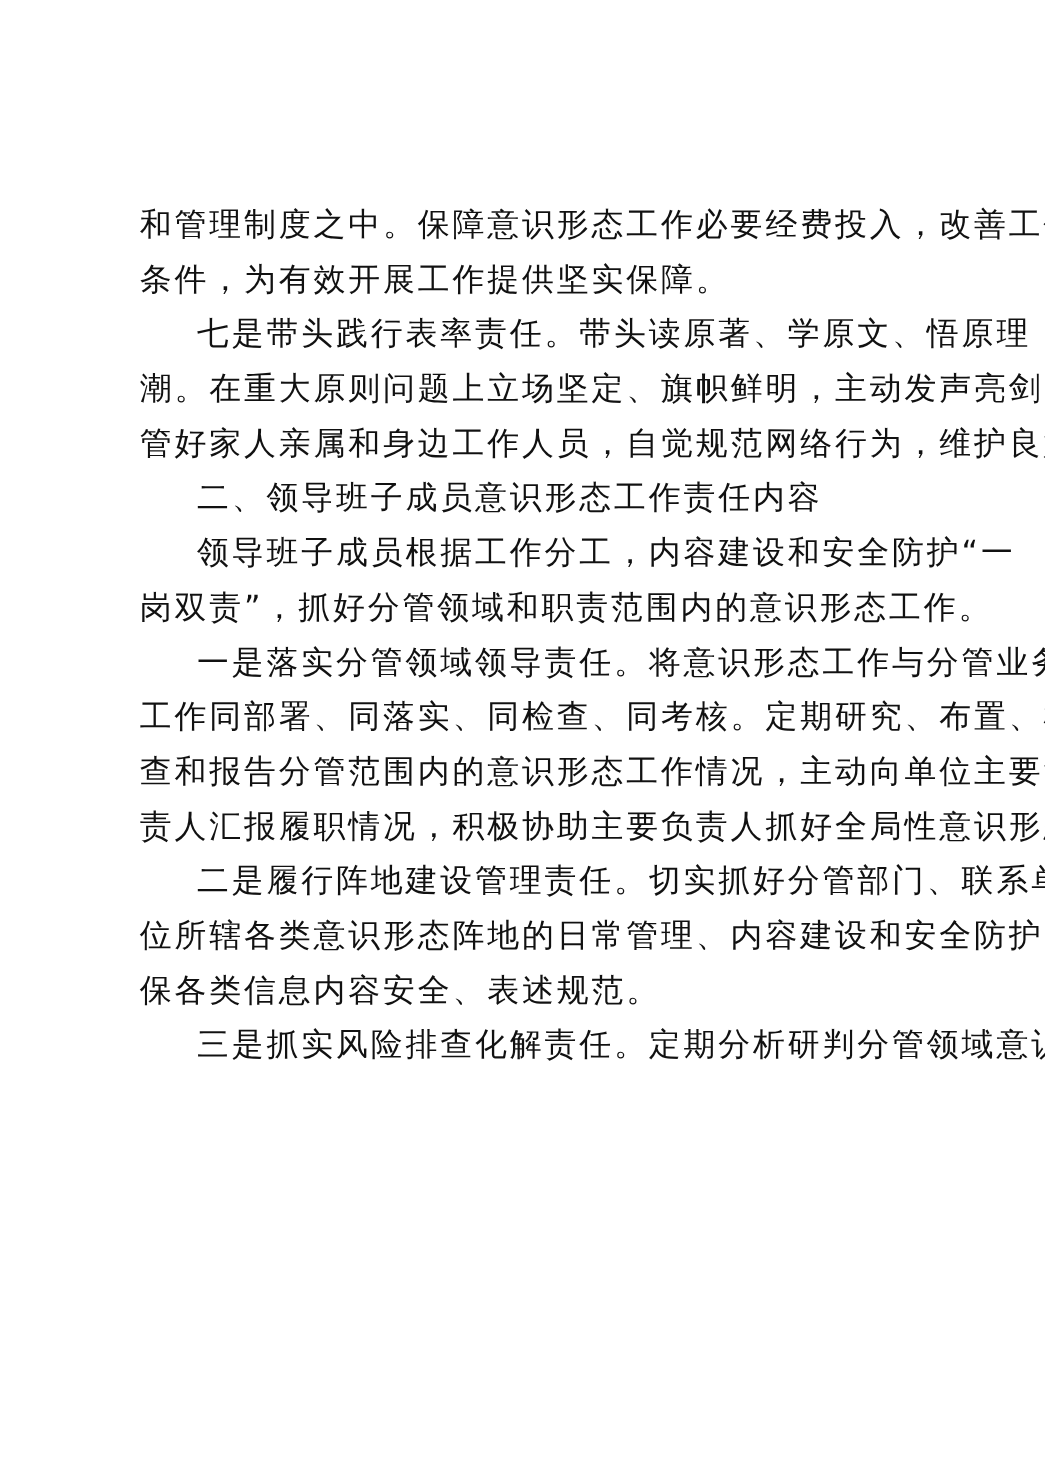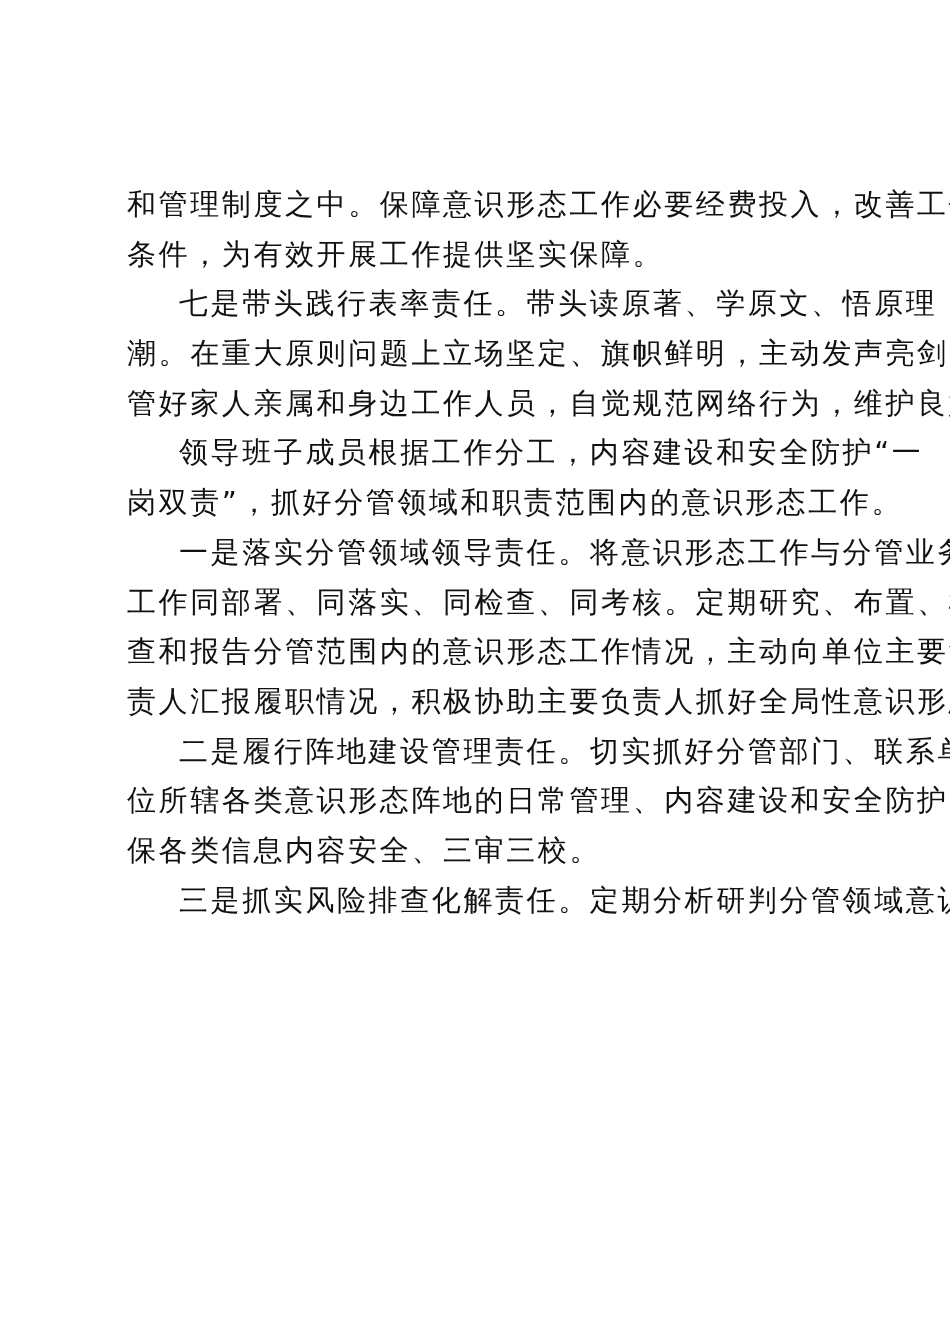--- a/index.html
+++ b/index.html
@@ -20,23 +20,24 @@
 </style>
 </head>
 <body>
 
 <div class="page">
   <div class="line">和管理制度之中。保障意识形态工作必要经费投入，改善工作</div>
   <div class="line">条件，为有效开展工作提供坚实保障。</div>
   <div class="line indent">七是带头践行表率责任。带头读原著、学原文、悟原理，</div>
   <div class="line">潮。在重大原则问题上立场坚定、旗帜鲜明，主动发声亮剑。</div>
   <div class="line">管好家人亲属和身边工作人员，自觉规范网络行为，维护良好</div>
+  <div class="line indent">二、领导班子成员意识形态工作责任内容</div>
   <div class="line indent">领导班子成员根据工作分工，内容建设和安全防护“一</div>
   <div class="line">岗双责”，抓好分管领域和职责范围内的意识形态工作。</div>
   <div class="line indent">一是落实分管领域领导责任。将意识形态工作与分管业务</div>
   <div class="line">工作同部署、同落实、同检查、同考核。定期研究、布置、检</div>
   <div class="line">查和报告分管范围内的意识形态工作情况，主动向单位主要负</div>
   <div class="line">责人汇报履职情况，积极协助主要负责人抓好全局性意识形态</div>
   <div class="line indent">二是履行阵地建设管理责任。切实抓好分管部门、联系单</div>
   <div class="line">位所辖各类意识形态阵地的日常管理、内容建设和安全防护。</div>
-  <div class="line">保各类信息内容安全、三审三校。</div>
+  <div class="line">保各类信息内容安全、表述规范。</div>
   <div class="line indent">三是抓实风险排查化解责任。定期分析研判分管领域意识</div>
 </div>
 
 </body></html>

